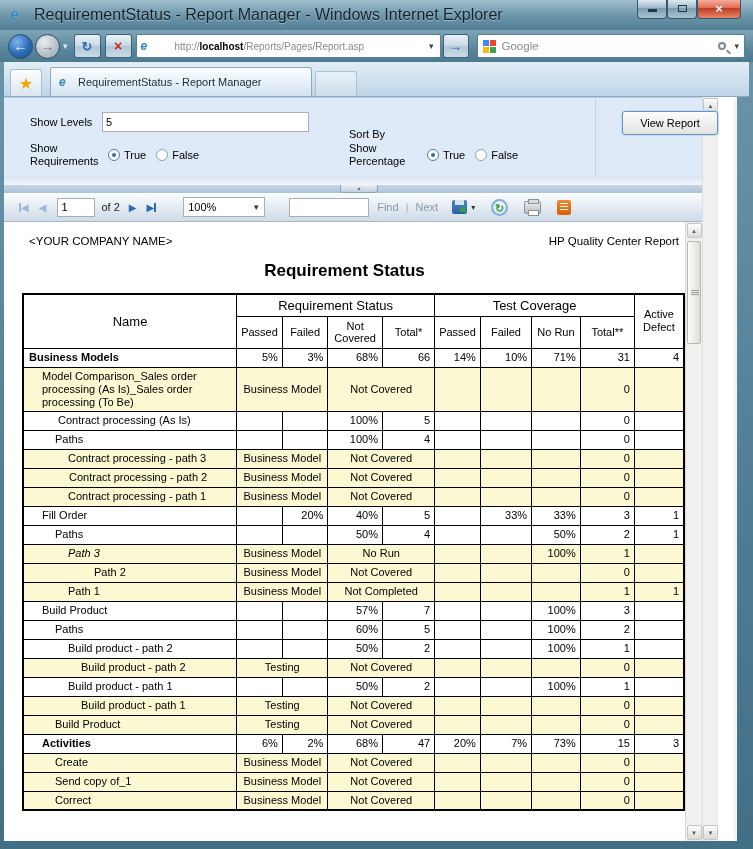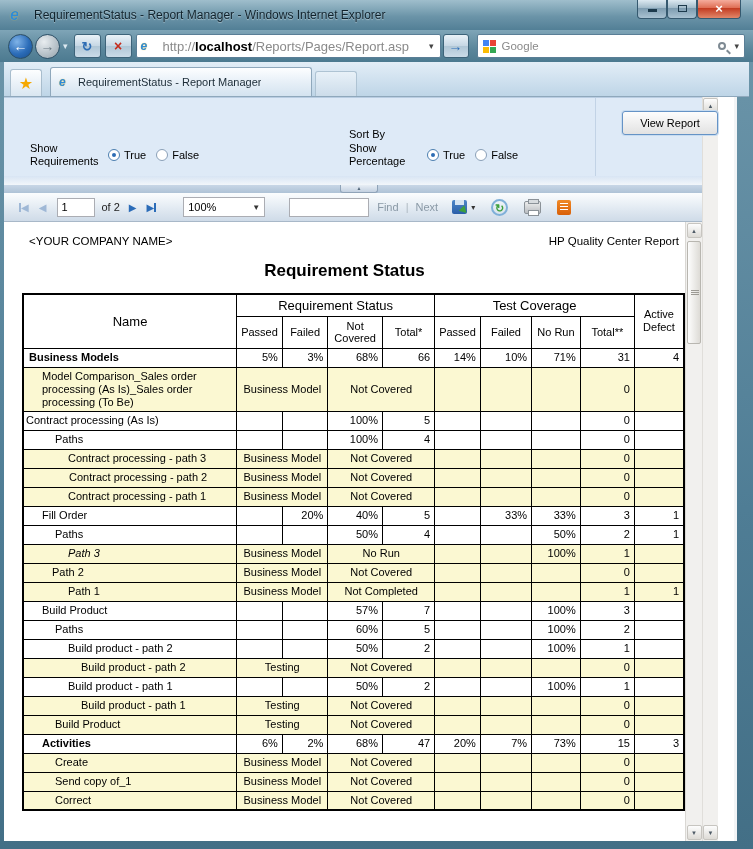--- a/index.html
+++ b/index.html
@@ -6,21 +6,21 @@
   body { font-family:"Liberation Sans", sans-serif; background:#333; }
   .window { position:relative; width:753px; height:849px; overflow:hidden;
     background:linear-gradient(#6E97AB,#4F7D95 60%,#436F86); }
 
   
   .titlebar { position:absolute; top:0; left:0; width:753px; height:30px;
     background:linear-gradient(#9FBECC,#6B94A8 55%,#527F96);
     display:flex; align-items:center; padding-left:10px; }
   .ie-e { display:inline-block; width:18px; font-size:16px; font-weight:bold; font-style:italic;
     color:#2E8BD8; text-shadow:0 0 1px #FDC735; line-height:16px; }
-  .title-text { font-size:12px; color:#10222C; margin-left:6px; text-shadow:0 1px 1px rgba(255,255,255,.45); }
+  .title-text { font-size:16px; color:#10222C; margin-left:6px; text-shadow:0 1px 1px rgba(255,255,255,.45); }
   .winbtns { position:absolute; top:0; right:12px; display:flex; }
   .wbtn { width:30px; height:19px; border:1px solid #35596F; border-top:none;
     border-radius:0 0 4px 4px; margin-left:0;
     background:linear-gradient(#DCE9F1,#9FB9C8 45%,#7C9BAF 45%,#A9C2D2);
     color:#1C3A4C; font-size:10px; text-align:center; line-height:17px; cursor:default; }
   .wbtn .maxbox { display:inline-block; width:9px; height:7px; border:1px solid #1C3A4C; margin-top:5px; }
   .wbtn .minbar { display:inline-block; width:9px; height:3px; background:#1C3A4C; margin-top:9px; }
   .wbtn.close { width:44px; color:#fff; font-size:13px; font-weight:bold; line-height:17px;
     background:linear-gradient(#F5AC9C,#DE6C52 45%,#C23A20 45%,#E2876A); }
 
@@ -34,21 +34,21 @@
   .circ.fwd  { background:radial-gradient(circle at 35% 30%, #E9EDF0, #B9C3CA 55%, #93A1AA); color:#6B7A84; margin-left:2px; }
   .chev { color:#DDE9F1; font-size:9px; margin:0 6px 0 3px; }
   .sqbtn { width:27px; height:24px; border:1px solid #3D6379; border-radius:3px; margin-right:4px;
     background:linear-gradient(#EAF2F8,#C6D7E4 50%,#AFC6D6 50%,#CBDBE7);
     display:flex; align-items:center; justify-content:center; font-size:13px; font-weight:bold; }
   .sqbtn.refresh { color:#2E6DB4; }
   .sqbtn.stop { color:#C42B1C; font-size:14px; }
   .addr { display:flex; align-items:center; width:305px; height:24px; background:#fff;
     border:1px solid #5A7E96; border-radius:2px; padding:0 4px; margin-right:2px; }
   .addr .ie-e { width:14px; font-size:12px; }
-  .url { flex:1; font-size:13px; color:#8A8A8A; white-space:nowrap; overflow:hidden; margin-left:8px; }
+  .url { flex:1; font-size:10px; color:#8A8A8A; white-space:nowrap; overflow:hidden; margin-left:20px; }
   .url b { color:#000; }
   .addr .dd { color:#444; font-size:9px; padding:0 2px; }
   .gobtn { width:26px; height:24px; border:1px solid #3D6379; border-radius:3px;
     background:linear-gradient(#EAF2F8,#C6D7E4 50%,#AFC6D6 50%,#CBDBE7);
     color:#2B6CB8; font-size:14px; font-weight:bold; text-align:center; line-height:22px; margin-right:8px; }
   .search { display:flex; align-items:center; flex:1; height:24px; background:#fff;
     border:1px solid #5A7E96; border-radius:2px; padding:0 5px; }
   .glogo { display:grid; grid-template-columns:6px 6px; grid-template-rows:6px 6px; gap:1px; margin-right:6px; }
   .glogo i { display:block; }
   .glogo i:nth-child(1){background:#4285F4;} .glogo i:nth-child(2){background:#EA4335;}
@@ -243,20 +243,24 @@
     </div>
     <div class="tabstub"></div>
   </div>
 
   <div class="client">
     <div class="main">
 
 
       <div class="params">
         <div class="pdivider"></div>
+        <div class="prow1">
+          <span class="lab-levels">Show Levels</span>
+          <input class="inp-levels" value="5" style="">
+        </div>
         <div class="prow1b">
           <span class="lab-sort">Sort By</span>
         </div>
         <div class="prow2">
           <span class="lab-wrap"><span>Show</span><br><span>Requirements</span></span>
           <span class="radios">
             <span class="radio on"></span>
             <span class="rlabel">True</span>
             <span class="radio"></span>
             <span class="rlabel">False</span>
@@ -371,21 +375,21 @@
                   <td class="nm" colspan="1" style="padding-left: 18px;">Model Comparison_Sales order processing (As Is)_Sales order processing (To Be)</td>
                   <td class="ctr" colspan="2">Business Model</td>
                   <td class="ctr" colspan="2">Not Covered</td>
                   <td class="num"></td>
                   <td class="num"></td>
                   <td class="num"></td>
                   <td class="num">0</td>
                   <td class="num"></td>
                 </tr>
                 <tr>
-                  <td class="nm" colspan="1" style="padding-left: 2px; margin-left: 28px;">Contract processing (As Is)</td>
+                  <td class="nm" colspan="1" style="padding-left: 34px; margin-left: 28px;">Contract processing (As Is)</td>
                   <td class="num"></td>
                   <td class="num"></td>
                   <td class="num">100%</td>
                   <td class="num">5</td>
                   <td class="num"></td>
                   <td class="num"></td>
                   <td class="num"></td>
                   <td class="num">0</td>
                   <td class="num"></td>
                 </tr>
@@ -459,21 +463,21 @@
                   <td class="nm" colspan="1" style="padding-left: 44px; font-style: italic;">Path 3</td>
                   <td class="ctr" colspan="2">Business Model</td>
                   <td class="ctr" colspan="2">No Run</td>
                   <td class="num"></td>
                   <td class="num"></td>
                   <td class="num">100%</td>
                   <td class="num">1</td>
                   <td class="num"></td>
                 </tr>
                 <tr class="yl">
-                  <td class="nm" colspan="1" style="padding-left: 28px;">Path 2</td>
+                  <td class="nm" colspan="1" style="padding-left: 70px;">Path 2</td>
                   <td class="ctr" colspan="2">Business Model</td>
                   <td class="ctr" colspan="2">Not Covered</td>
                   <td class="num"></td>
                   <td class="num"></td>
                   <td class="num"></td>
                   <td class="num">0</td>
                   <td class="num"></td>
                 </tr>
                 <tr class="yl">
                   <td class="nm" colspan="1" style="padding-left: 44px;">Path 1</td>

